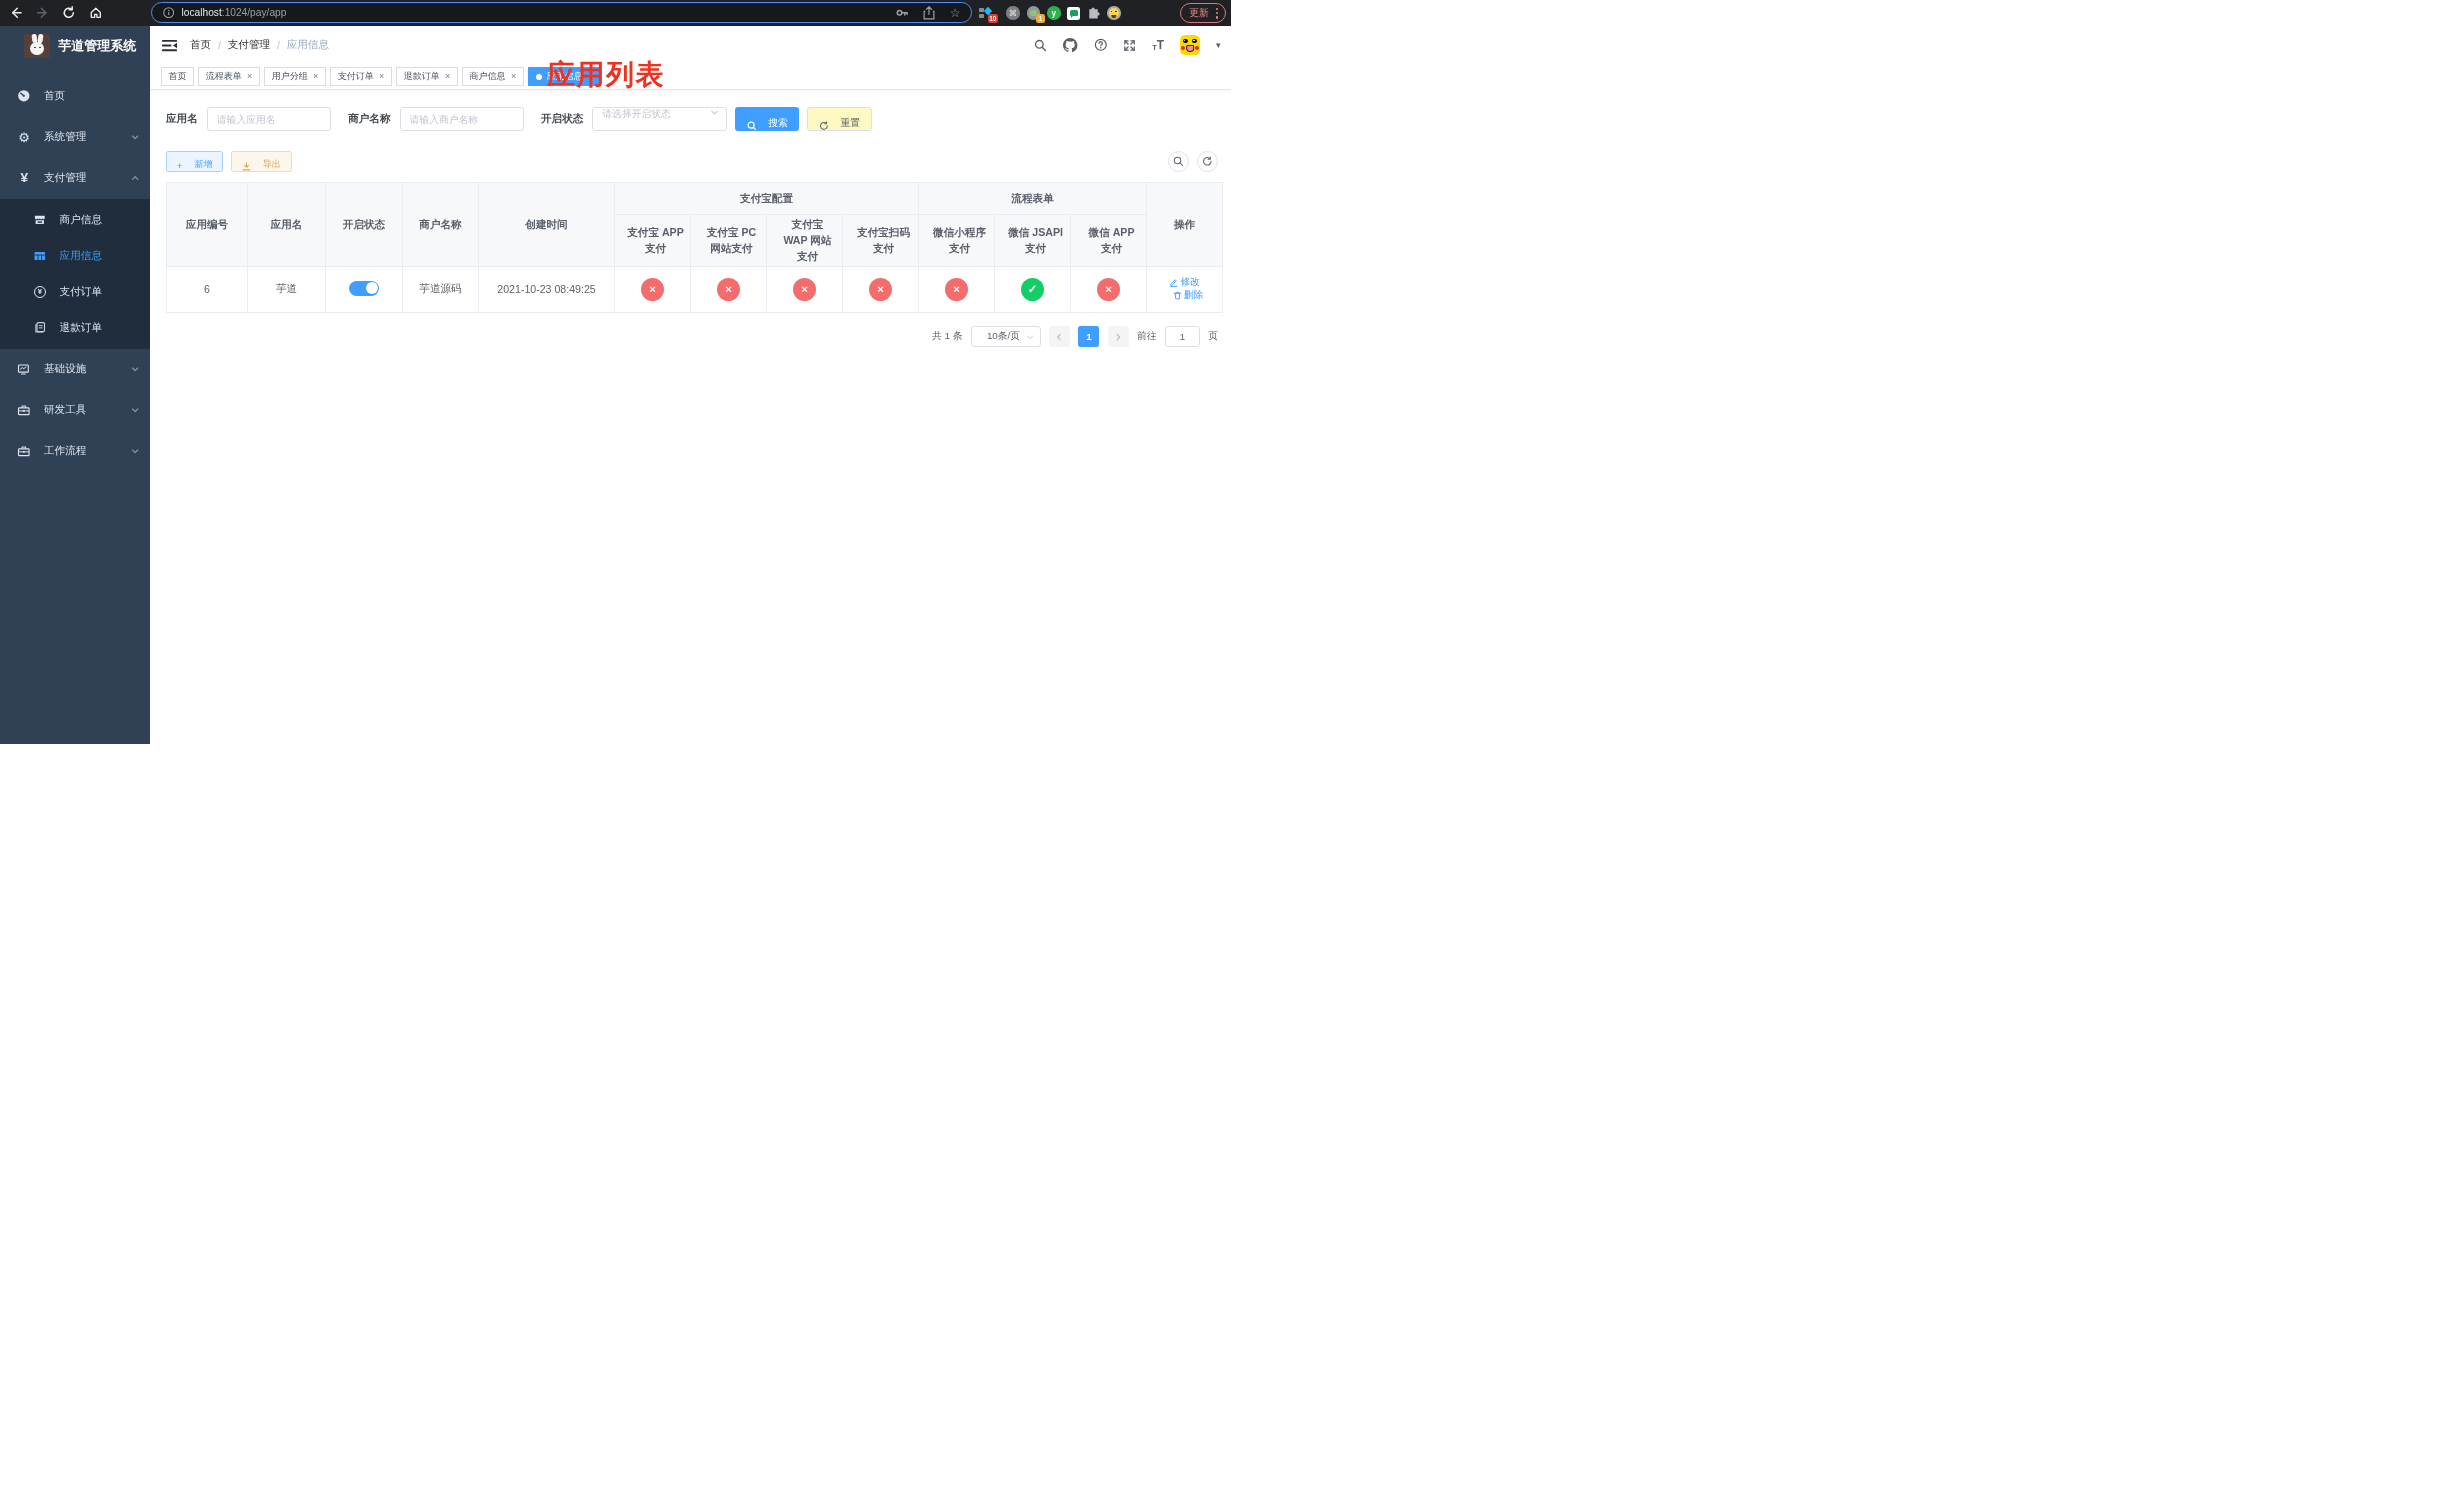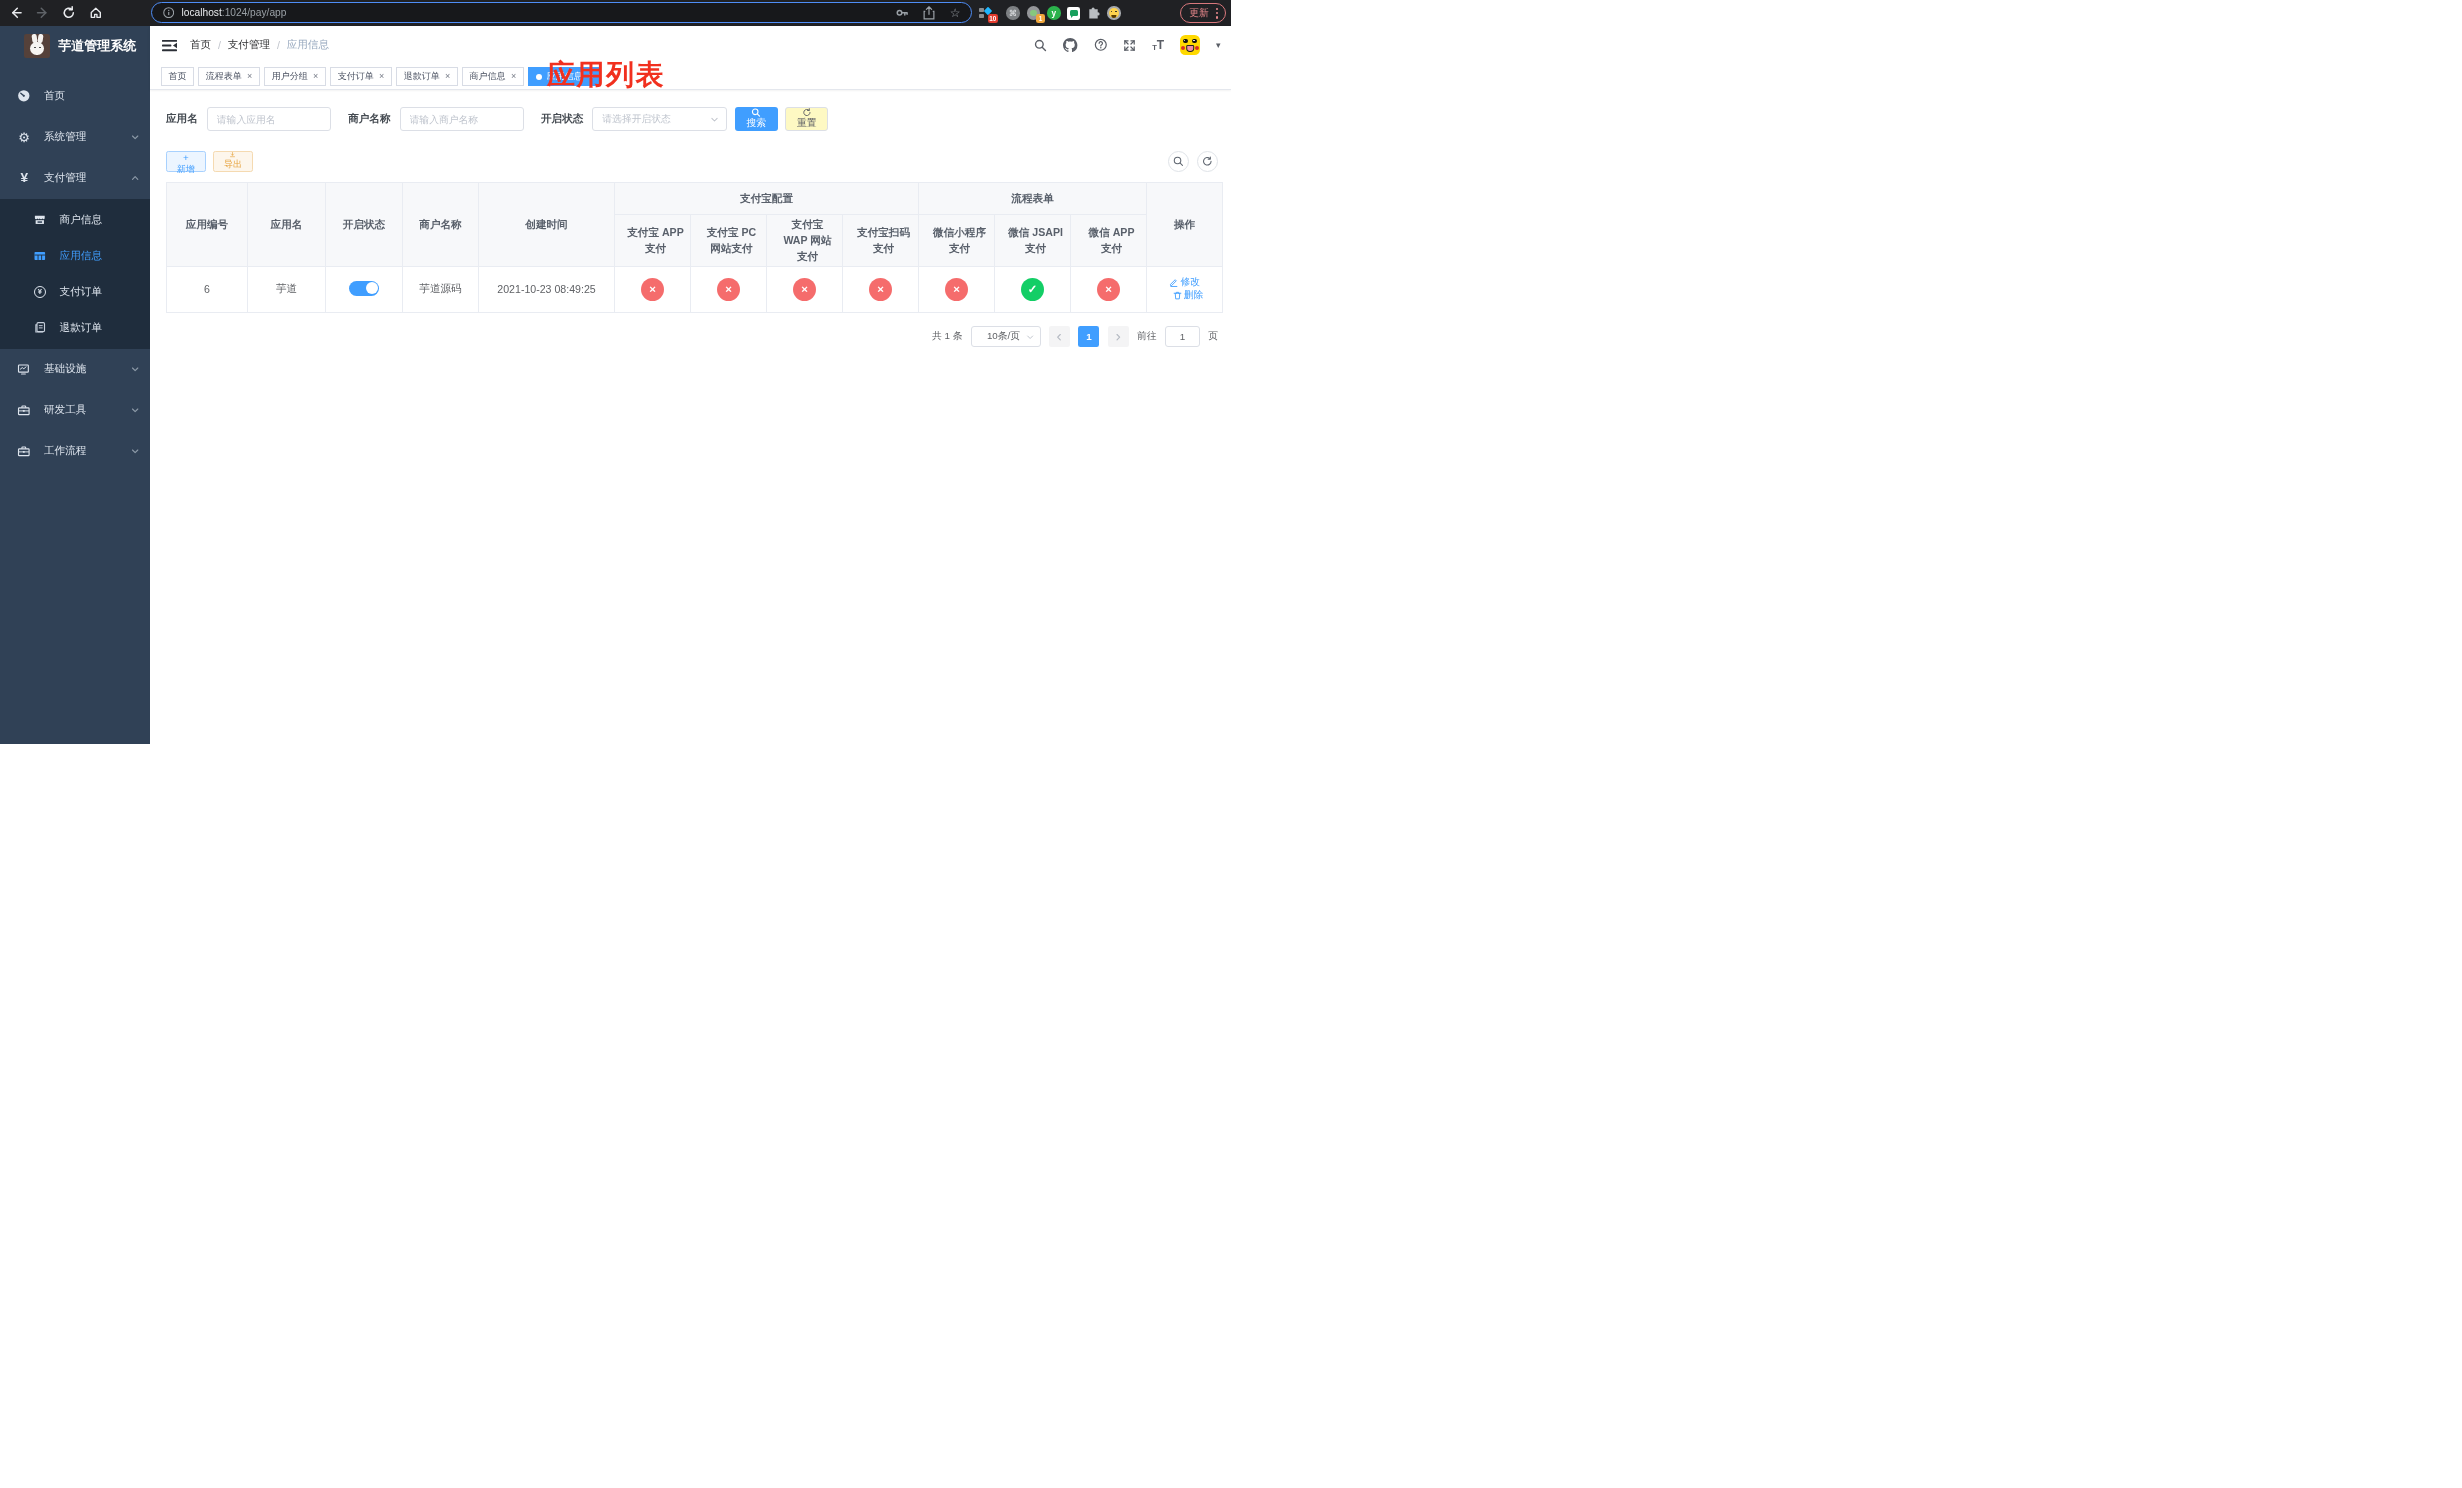--- a/index.html
+++ b/index.html
@@ -88,23 +88,23 @@
   .tag .close { font-size:9px; line-height:1; color:inherit; opacity:.75; }
   .tag.active { background:#409eff; border-color:#409eff; color:#fff; }
   .tag .dot { width:6px; height:6px; border-radius:50%; background:#fff; }
 
   .content { padding:0 13px 0 16px; }
   .filter-row { margin-top:17.4px; display:flex; align-items:center; font-size:10.6px; color:#454b52; }
   .f-label { font-weight:bold; margin-right:9px; white-space:nowrap; }
   .f-input { width:124px; height:24px; border:0.8px solid #dcdfe6; border-radius:3px; padding:0 9px; font-size:9.8px; color:#606266; outline:none; font-family:inherit; }
   .f-input::placeholder { color:#bfc4cd; }
   .f-gap { width:17.4px; }
-  .f-select { width:135px; height:24px; border:0.8px solid #dcdfe6; border-radius:3px; display:flex; align-items:center; padding:0 7.6px 0 9px; color:#bfc4cd; font-size:9.8px;font-family:Liberation Serif, serif; }
+  .f-select { width:135px; height:24px; border:0.8px solid #dcdfe6; border-radius:3px; display:flex; align-items:flex-start; padding:0 7.6px 0 9px; color:#bfc4cd; font-size:9.8px;font-family:Liberation Serif, serif; }
   .f-select span { flex:1; }
-  .btn { height:24px; border-radius:3px; border:0.8px solid transparent; display:flex; align-items:center; gap:0; font-size:9.8px; padding:0 10.6px; cursor:pointer; font-family:inherit;flex-direction:column; }
+  .btn { height:24px; border-radius:3px; border:0.8px solid transparent; display:flex; align-items:flex-end; gap:12px; font-size:9.8px; padding:0 10.6px; cursor:pointer; font-family:inherit; }
   .btn-search { background:#409eff; color:#fff; margin-left:7.6px; }
   .btn-reset { background:#fef9c3; color:#606266; border-color:#dcdfe6; margin-left:7.6px; }
   .btn-row { margin-top:19.7px; display:flex; align-items:center; }
   .btn-mini { height:20.4px; font-size:9px; padding:0 9.8px; border-radius:2.3px; }
   .btn-add { background:#ecf5ff; border-color:#a8d1fe; color:#409eff; }
   .btn-export { background:#fdf6ec; border-color:#f5dab1; color:#e6a23c; margin-left:7.6px; }
   .plus-glyph { font-size:9.8px; }
   .round-btns { margin-left:auto; display:flex; gap:8.3px; }
   .round-btn { width:21px; height:21px; border-radius:50%; border:0.8px solid #dfe3e8; background:#fff; display:flex; align-items:center; justify-content:center; color:#5f6670; cursor:pointer; }
 

